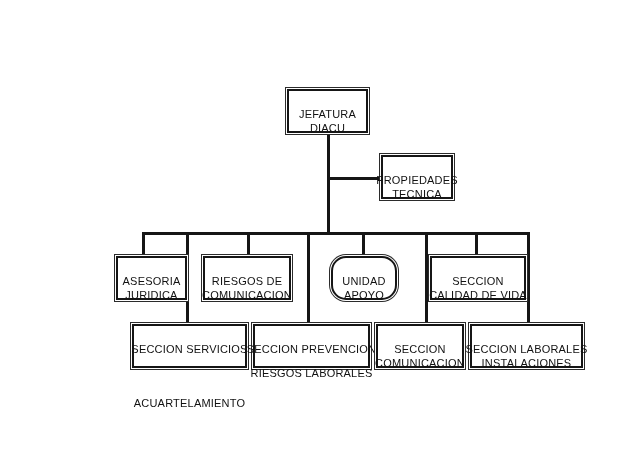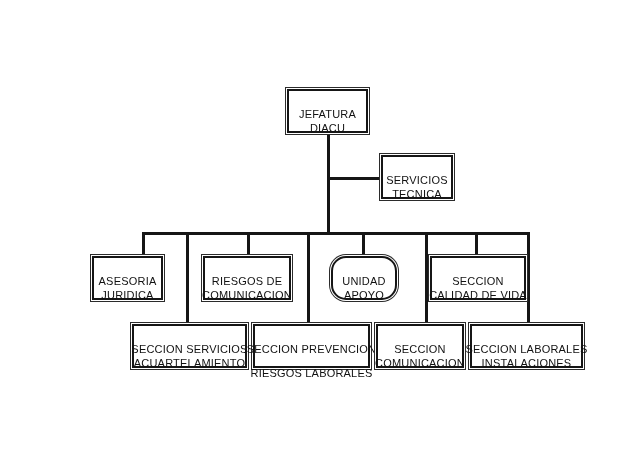--- a/index.html
+++ b/index.html
@@ -71,40 +71,40 @@
       <div class="vline" style="left: 425px; top: 232px; height: 92px; background: rgb(22, 22, 22);"></div>
       <div class="vline" style="left: 527px; top: 232px; height: 92px; background: rgb(22, 22, 22);"></div>
     </div>
 
   <div id="nodes">
       <div class="node" style="left: 287px; top: 89px; width: 81px; height: 44px; color: rgb(17, 17, 17);">
         <span class="ln">JEFATURA</span>
         <span class="ln">DIACU</span>
       </div>
       <div class="node" style="left: 381px; top: 155px; width: 72px; height: 44px; color: rgb(17, 17, 17);">
-        <span class="ln">SERVICIOS</span>
+        <span class="ln">PROPIEDADES</span>
         <span class="ln">TECNICA</span>
       </div>
-      <div class="node" style="left: 92px; top: 256px; width: 71px; height: 44px; color: rgb(17, 17, 17);">
+      <div class="node" style="left: 116px; top: 256px; width: 71px; height: 44px; color: rgb(17, 17, 17);">
         <span class="ln">ASESORIA</span>
         <span class="ln">JURIDICA</span>
       </div>
       <div class="node" style="left: 203px; top: 256px; width: 88px; height: 44px; color: rgb(17, 17, 17);">
         <span class="ln">RIESGOS DE</span>
         <span class="ln">COMUNICACION</span>
       </div>
       <div class="node" style="left: 331px; top: 256px; width: 66px; height: 44px; color: rgb(17, 17, 17); border-radius: 15px;">
         <span class="ln">UNIDAD</span>
         <span class="ln">APOYO</span>
       </div>
       <div class="node" style="left: 430px; top: 256px; width: 96px; height: 44px; color: rgb(17, 17, 17);">
         <span class="ln">SECCION</span>
         <span class="ln">CALIDAD DE VIDA</span>
       </div>
-      <div class="node" style="left: 132px; top: 324px; width: 115px; height: 44px; color: rgb(17, 17, 17);">
+      <div class="node" style="left: 132px; top: 324px; width: 115px; height: 44px; color: rgb(17, 17, 17); gap: 40px;">
         <span class="ln">SECCION SERVICIOS</span>
         <span class="ln">ACUARTELAMIENTO</span>
       </div>
       <div class="node" style="left: 253px; top: 324px; width: 117px; height: 44px; color: rgb(17, 17, 17); gap: 10px;">
         <span class="ln">SECCION PREVENCION</span>
         <span class="ln">RIESGOS LABORALES</span>
       </div>
       <div class="node" style="left: 376px; top: 324px; width: 88px; height: 44px; color: rgb(17, 17, 17);">
         <span class="ln">SECCION</span>
         <span class="ln">COMUNICACION</span>

